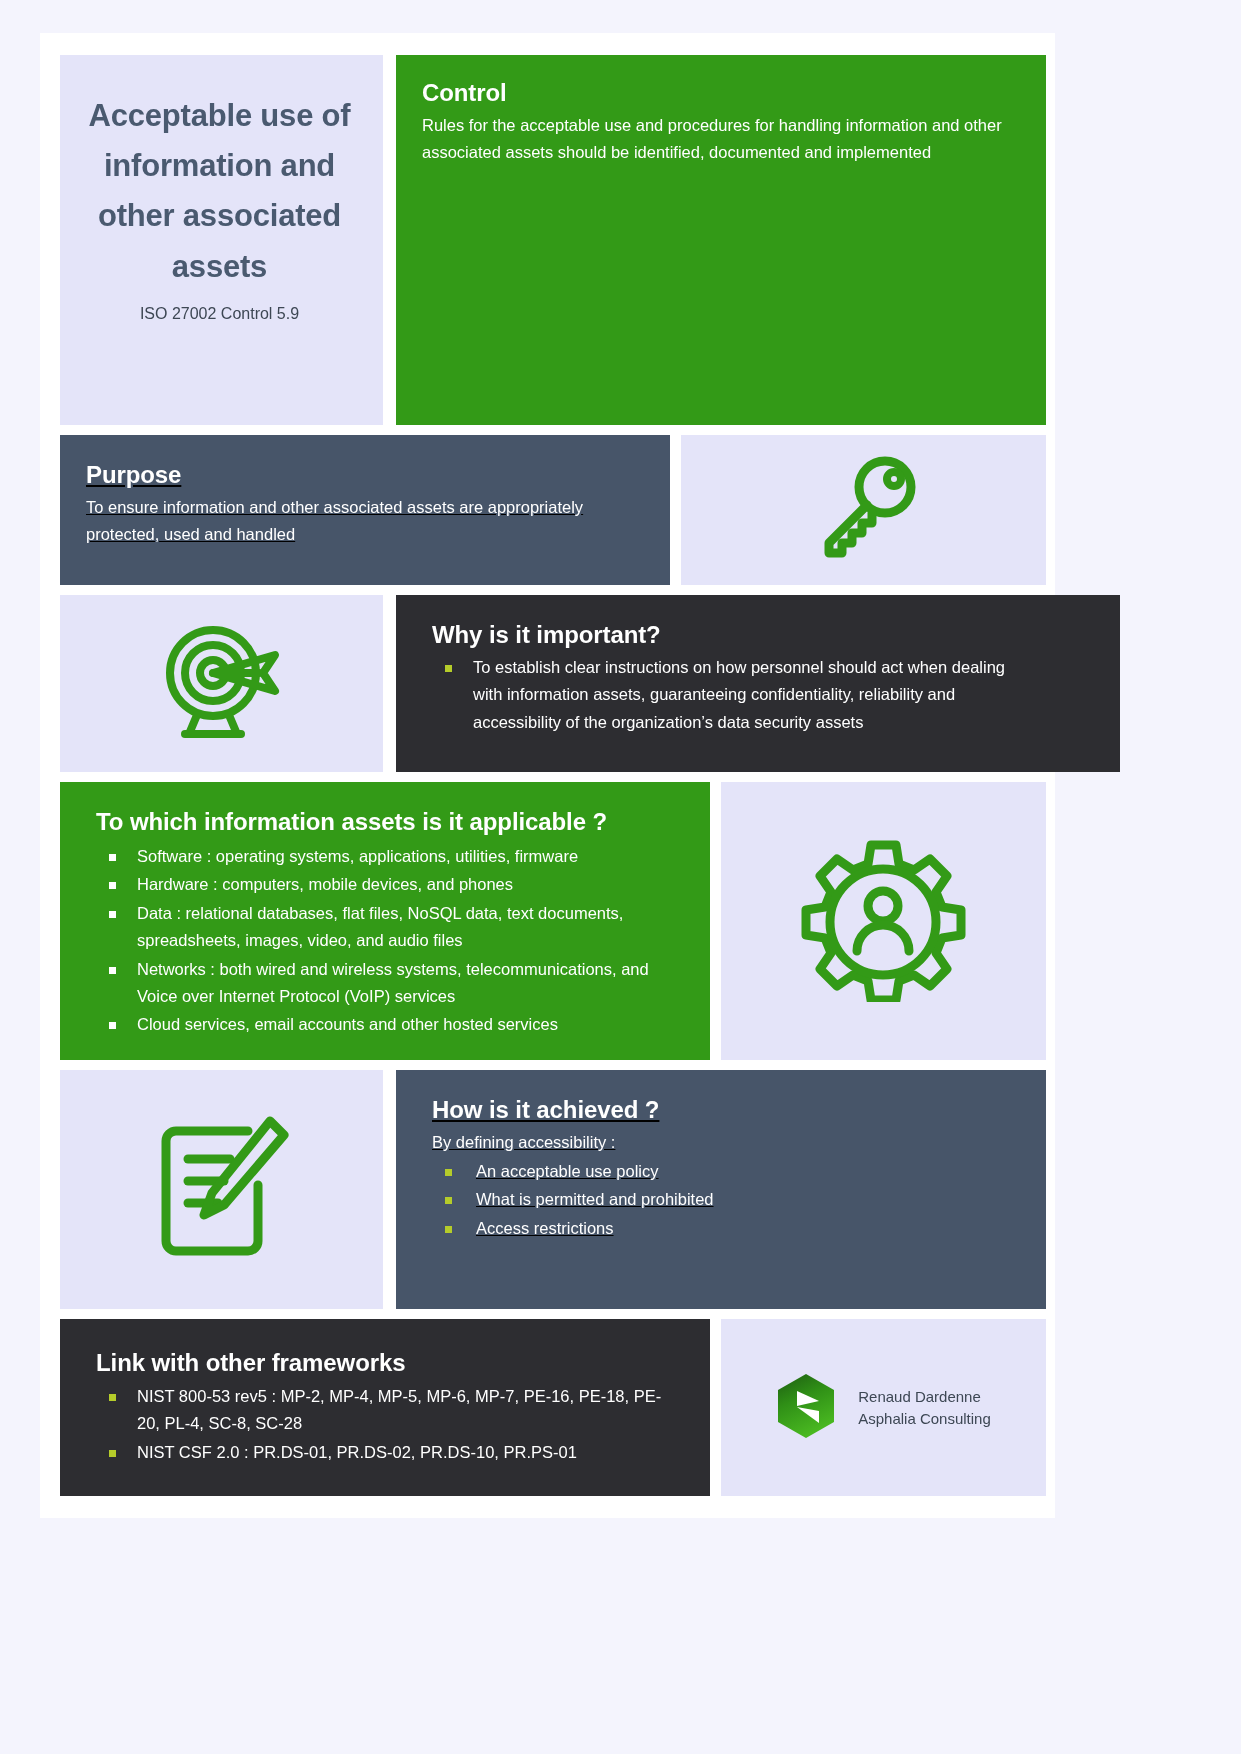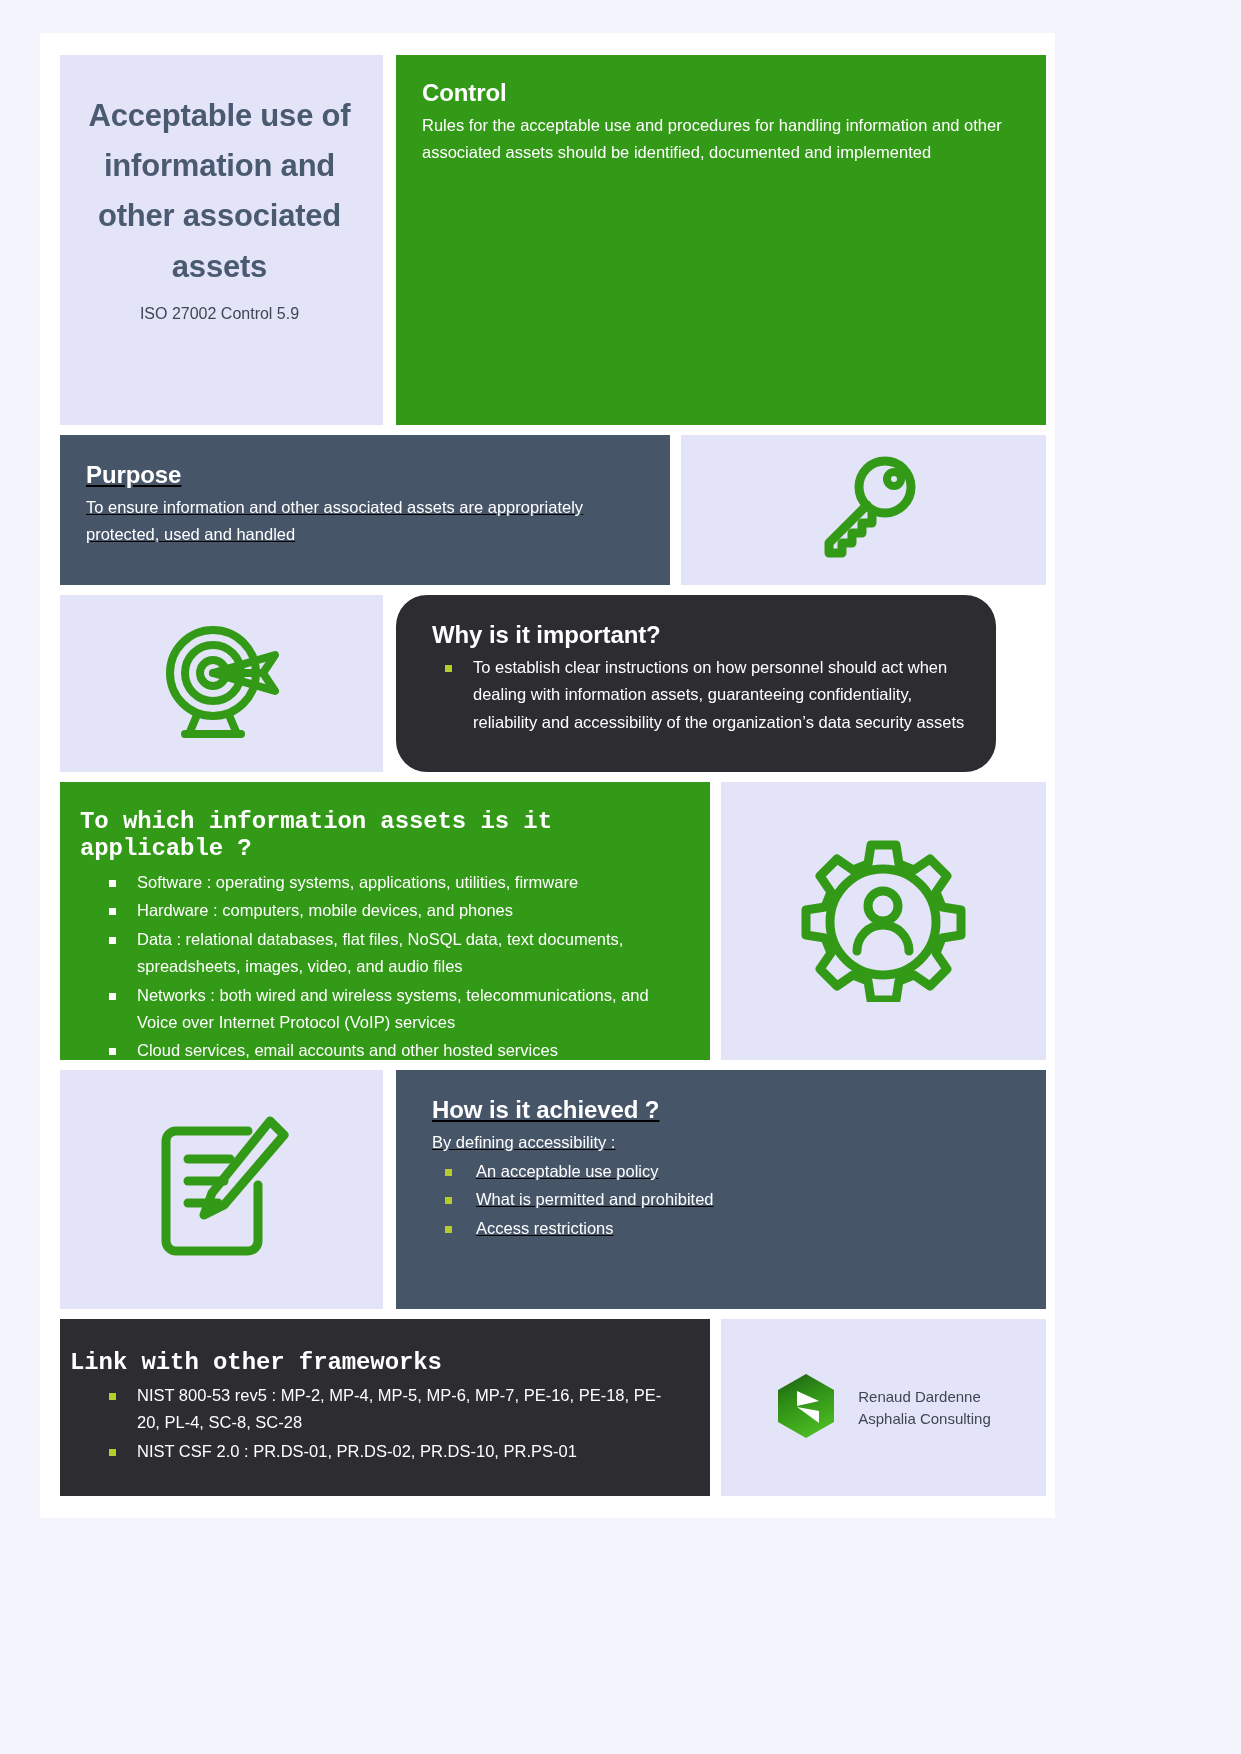--- a/index.html
+++ b/index.html
@@ -114,29 +114,29 @@
           <circle cx="54" cy="52" r="13"></circle>
           <path d="M54 52 L116 34 L104 52 L116 70 Z" stroke-width="8"></path>
           <path d="M54 52 L100 52"></path>
           <path d="M38 94 L30 113 L78 113 L70 94"></path>
           <path d="M26 113 L82 113"></path>
         </g>
       </svg>
     </span>
   </div>
 
-  <div class="block dark pad" style="left:356px; top:562px; width:600px; height:177px; padding-top:26px; padding-left:10px;border-radius:31px;">
+  <div class="block dark pad" style="left:356px; top:562px; width:724px; height:177px; padding-top:26px; padding-left:10px;">
     <div class="h-white" style="margin-left:26px;">Why is it important?</div>
     <ul class="bullets">
       <li style="max-width:620px;">To establish clear instructions on how personnel should act when dealing with information assets, guaranteeing confidentiality, reliability and accessibility of the organization’s data security assets</li>
     </ul>
   </div>
 
   <div class="block green pad" style="left:20px; top:749px; width:650px; height:278px; padding-top:26px; padding-left:10px;">
-    <div class="h-white" style="margin-left:10px; margin-bottom:7px;font-family:Liberation Mono, monospace;">To which information assets is it applicable ?</div>
+    <div class="h-white" style="margin-left:26px; margin-bottom:7px;">To which information assets is it applicable ?</div>
     <ul class="bullets white-sq">
       <li>Software : operating systems, applications, utilities, firmware</li>
       <li>Hardware : computers, mobile devices, and phones</li>
       <li style="max-width:625px;">Data : relational databases, flat files, NoSQL data, text documents, spreadsheets, images, video, and audio files</li>
       <li style="max-width:625px;">Networks : both wired and wireless systems, telecommunications, and Voice over Internet Protocol (VoIP) services</li>
       <li>Cloud services, email accounts and other hosted services</li>
     </ul>
   </div>
 
   <div class="block lav icon-box" style="left:681px; top:749px; width:325px; height:278px;">
@@ -172,21 +172,21 @@
     <div class="h-white" style="margin-left:26px;">How is it achieved ?</div>
     <div class="body-white" style="margin-left:26px; margin-bottom:2px;">By defining accessibility :</div>
     <ul class="bullets tight">
       <li>An acceptable use policy</li>
       <li>What is permitted and prohibited</li>
       <li>Access restrictions</li>
     </ul>
   </div>
 
   <div class="block dark pad" style="left:20px; top:1286px; width:650px; height:177px; padding-top:30px; padding-left:10px;">
-    <div class="h-white" style="margin-bottom:6px;font-family:Liberation Mono, monospace;">Link with other frameworks</div>
+    <div class="h-white" style="margin-left:26px; margin-bottom:6px;">Link with other frameworks</div>
     <ul class="bullets">
       <li style="max-width:620px;">NIST 800-53 rev5 :  MP-2, MP-4, MP-5, MP-6, MP-7, PE-16, PE-18, PE-20, PL-4, SC-8, SC-28</li>
       <li>NIST CSF 2.0 :  PR.DS-01, PR.DS-02, PR.DS-10, PR.PS-01</li>
     </ul>
   </div>
 
   <div class="block lav" style="left:681px; top:1286px; width:325px; height:177px;">
     <div class="logo-row">
       <span>
         <svg width="60" height="66" viewBox="0 0 60 66">

